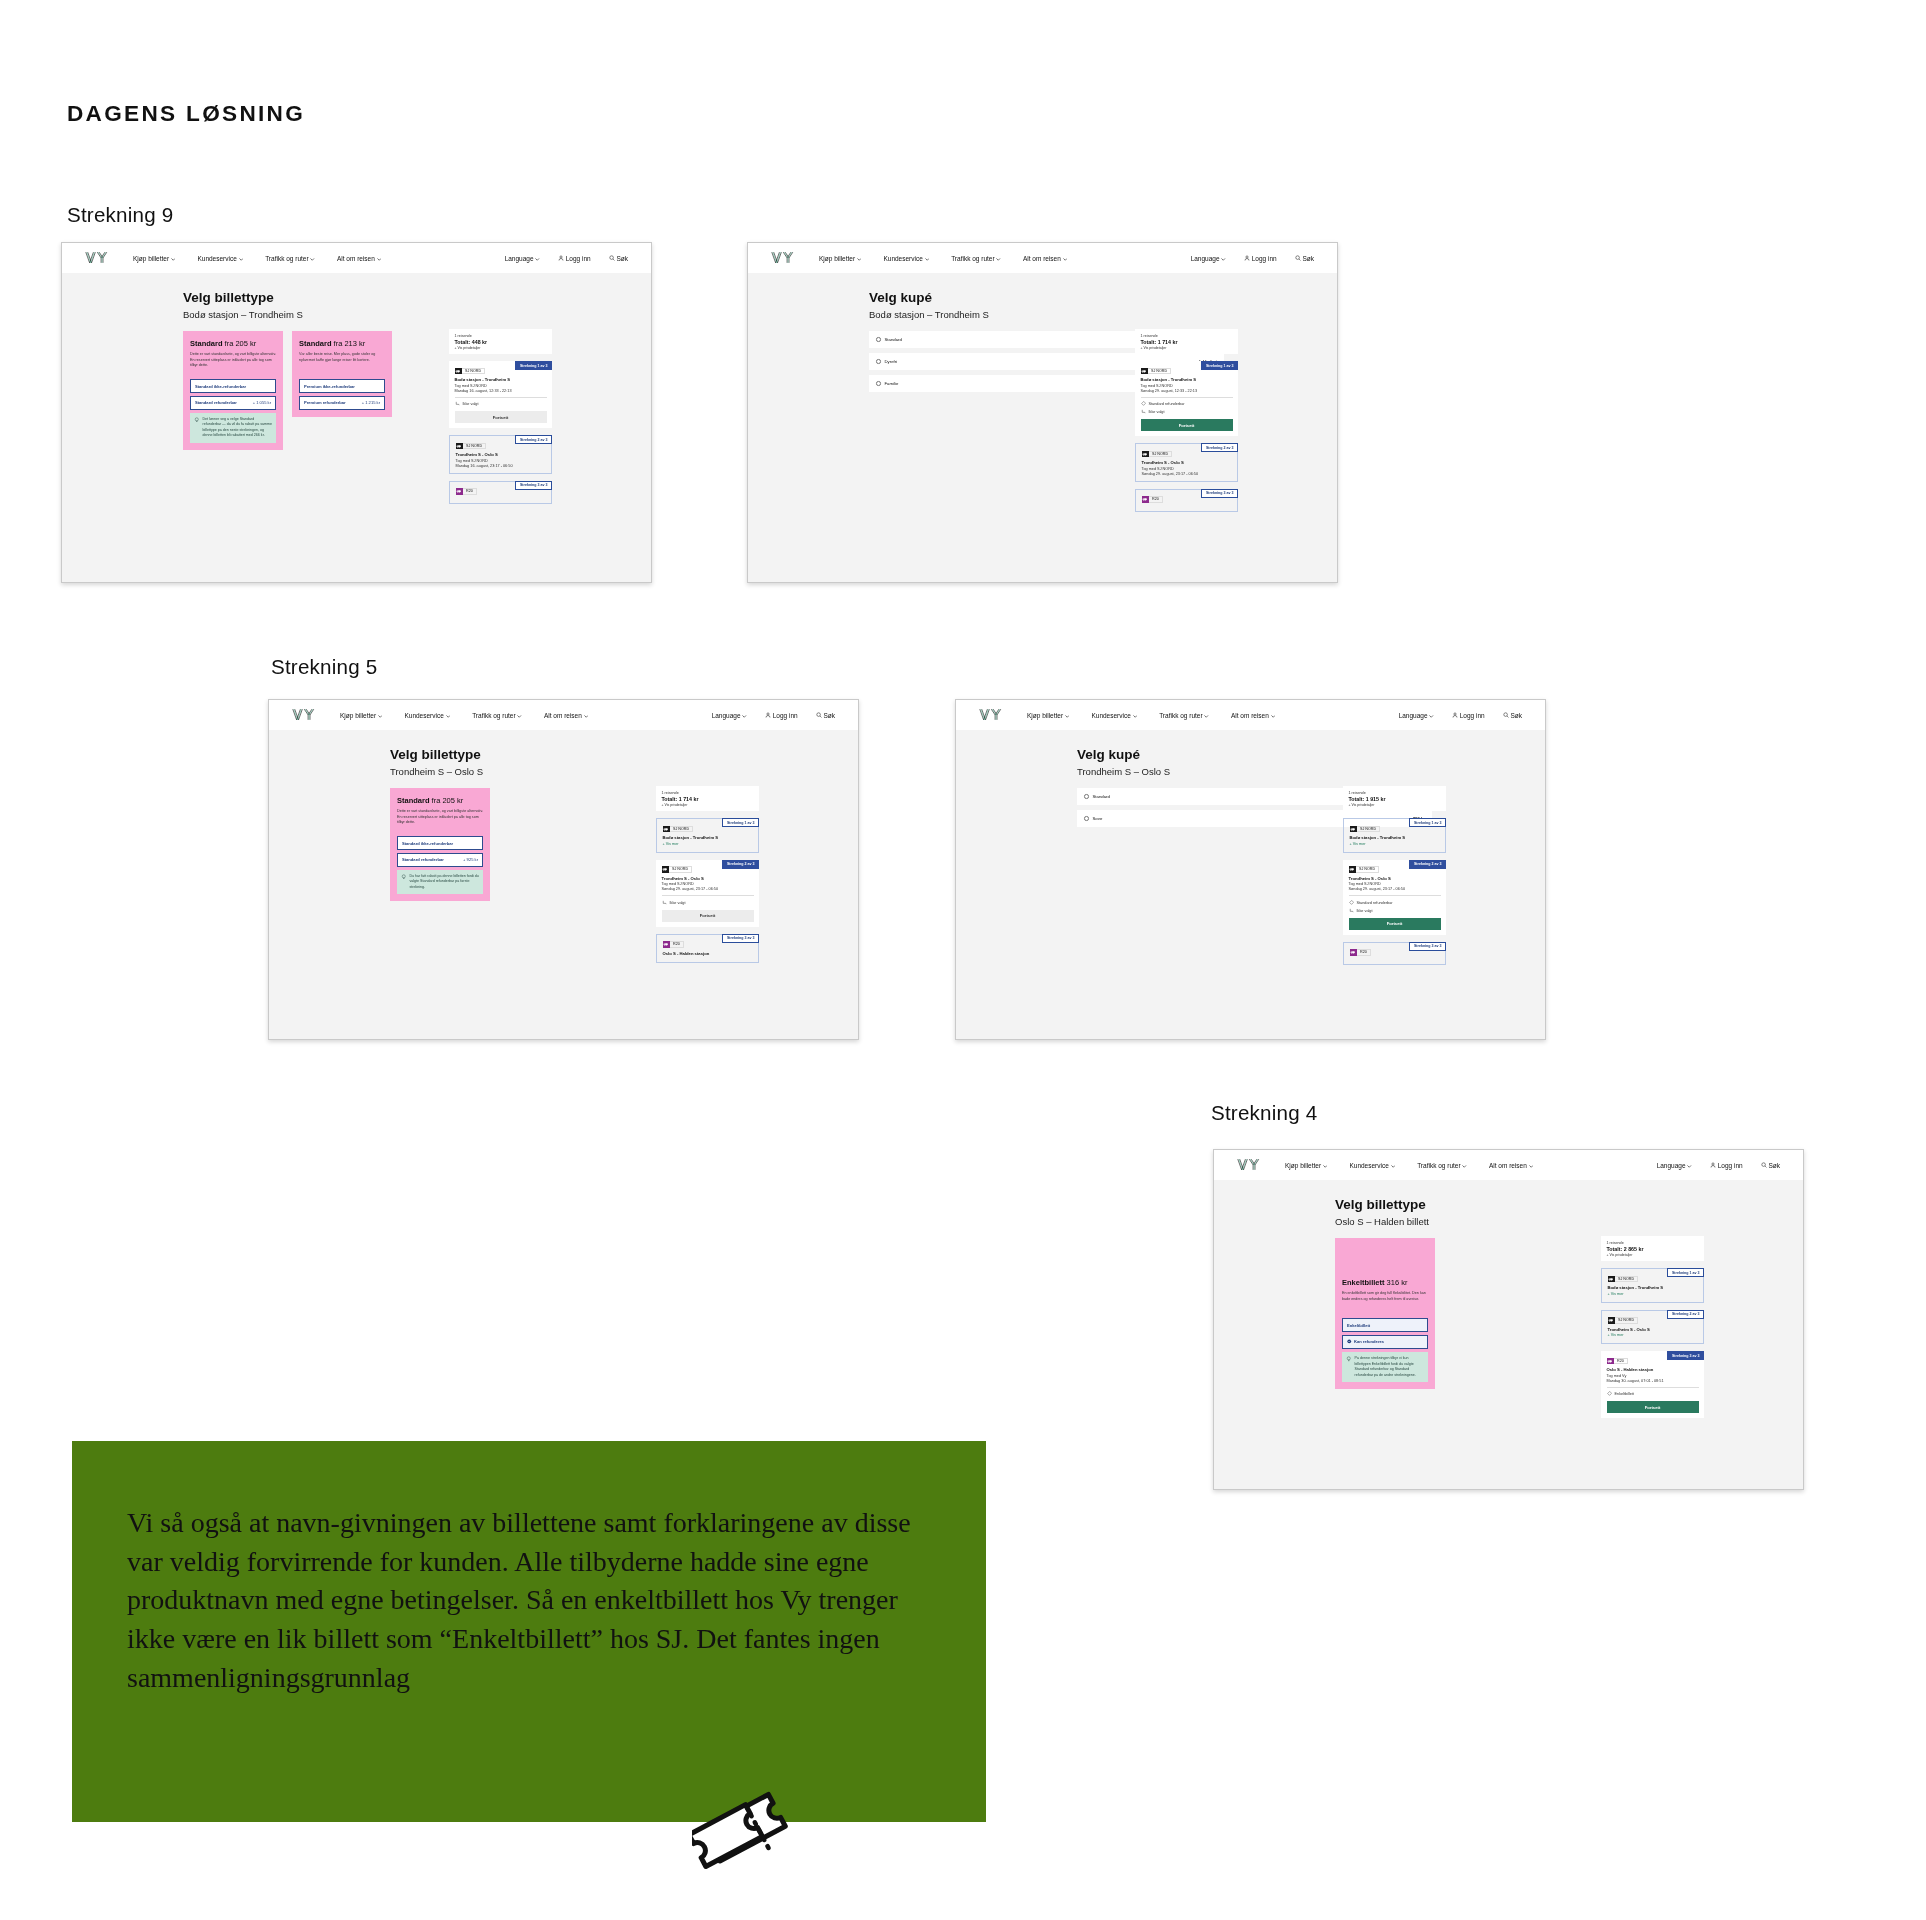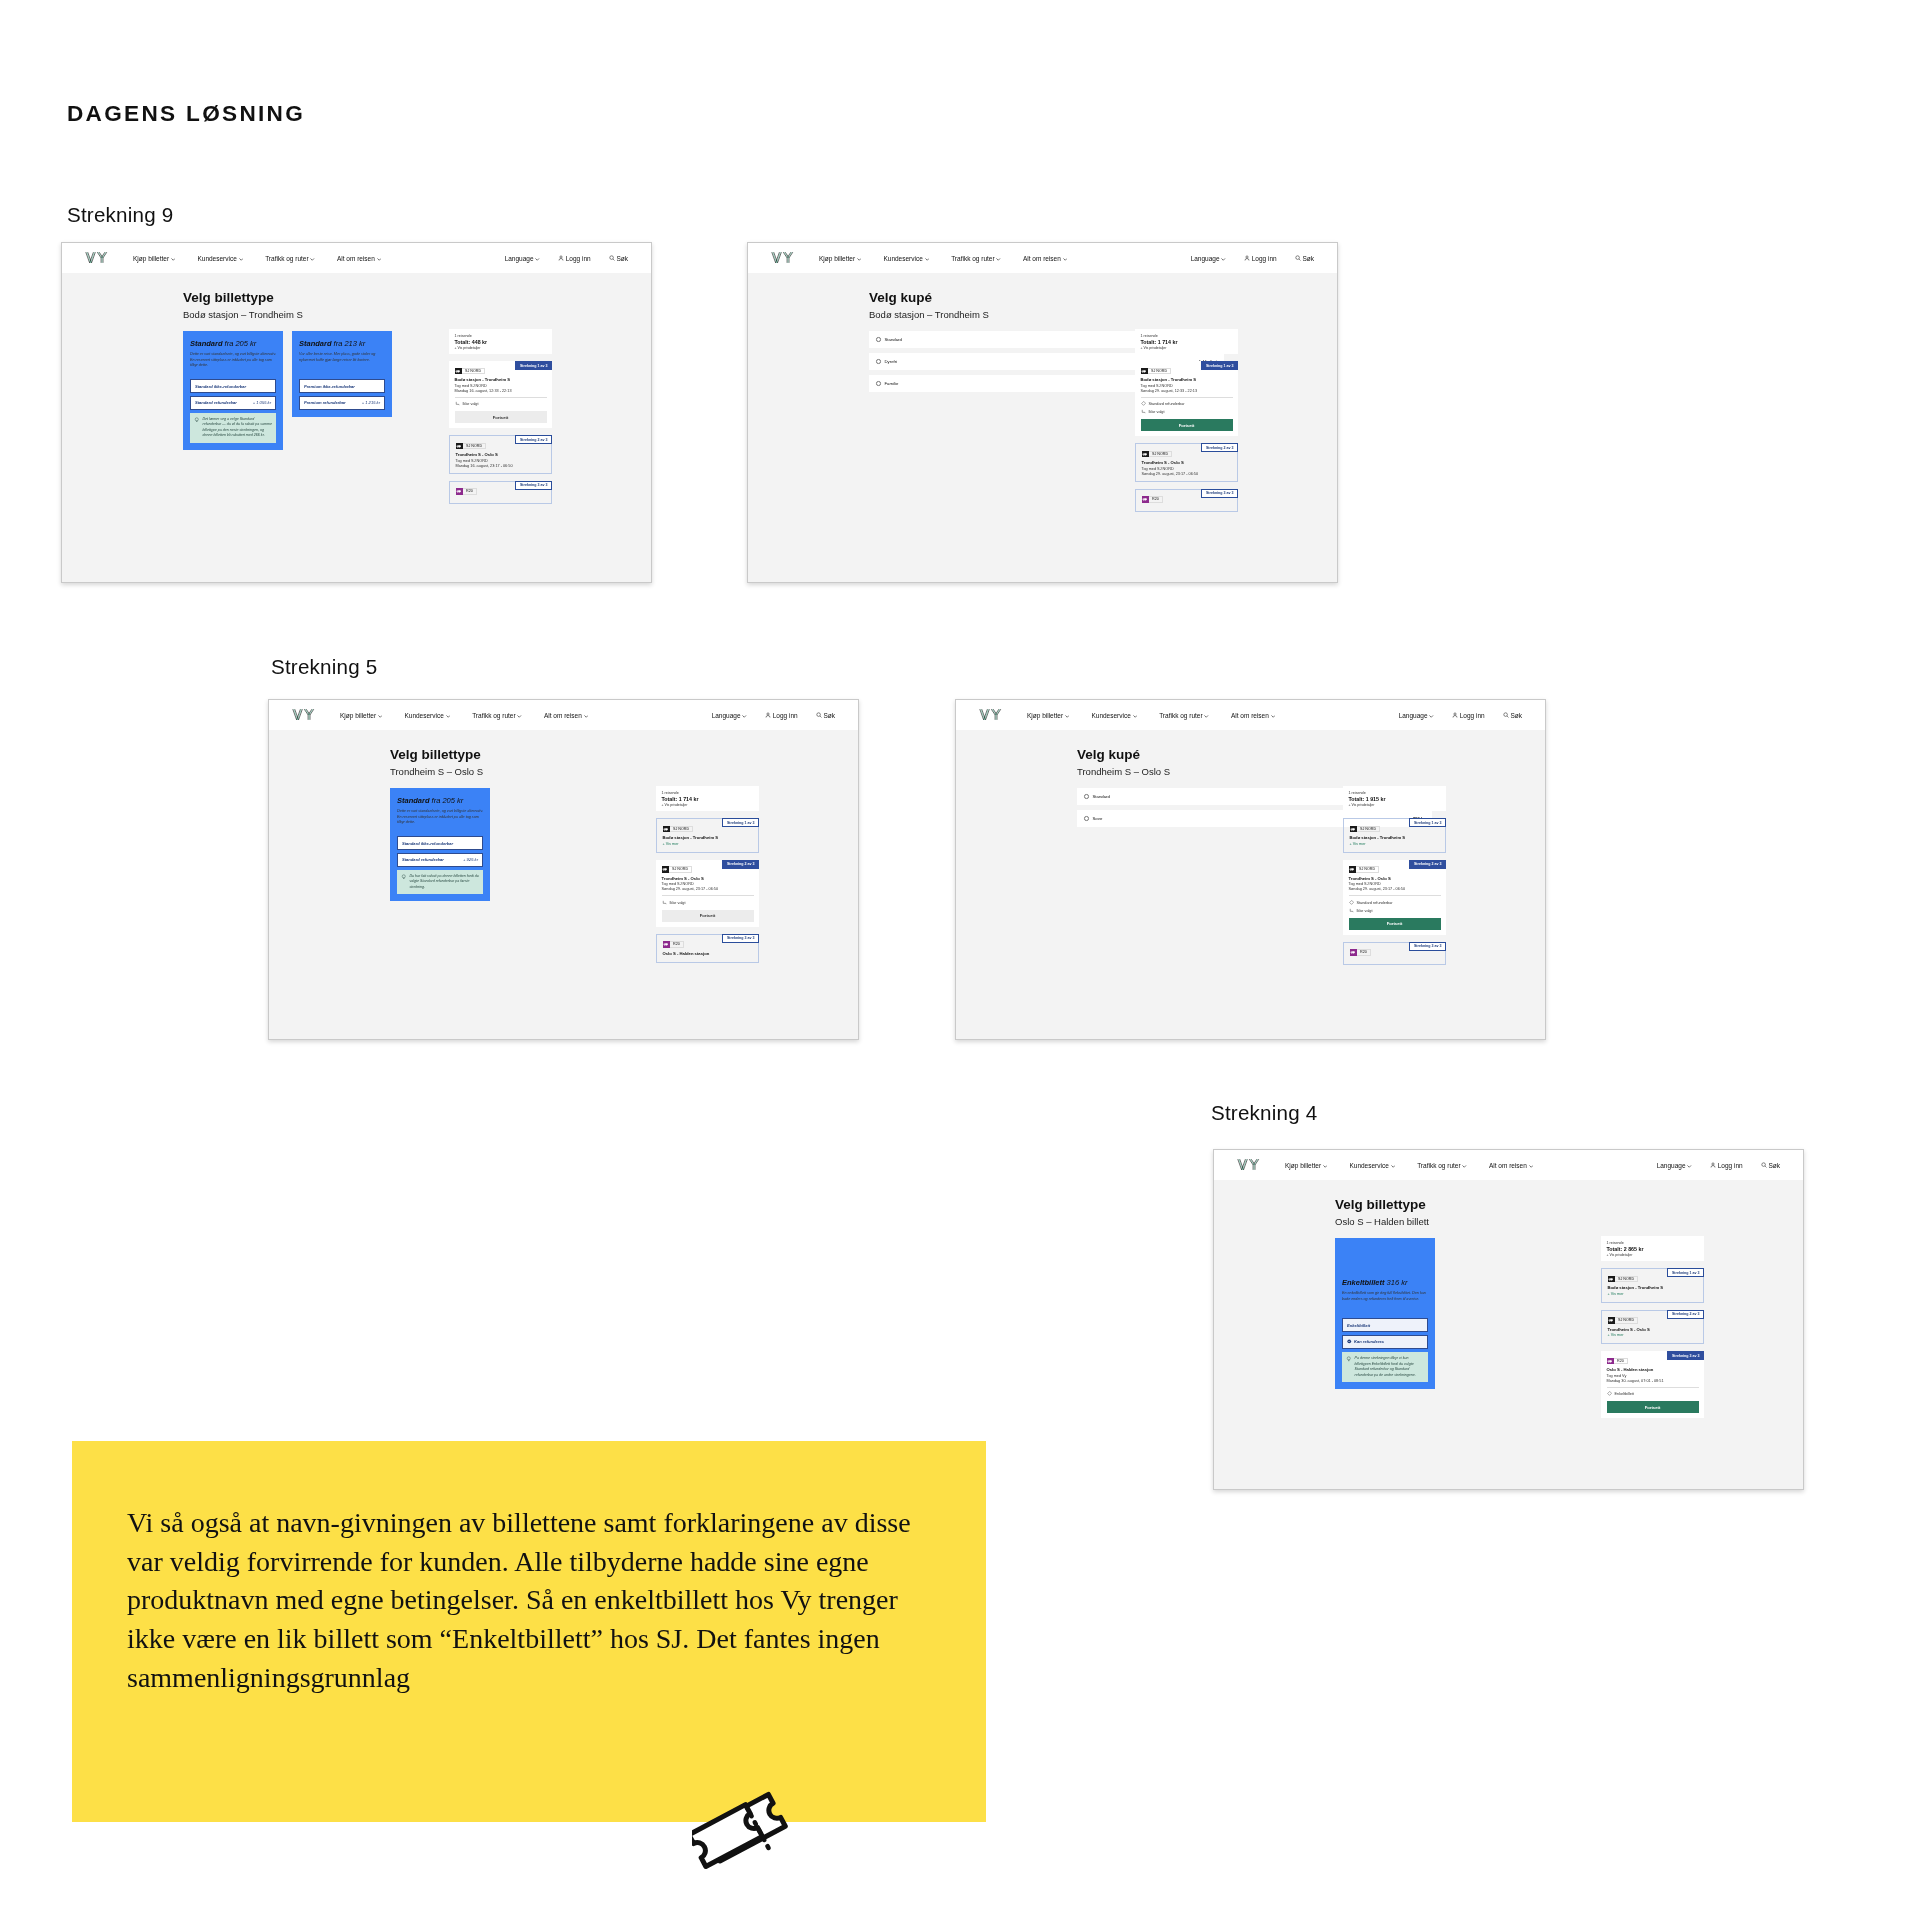--- a/index.html
+++ b/index.html
@@ -25,21 +25,21 @@
   .nav-link { color: #111; white-space: nowrap;
     display: flex; align-items: center; gap: .28em; }
   .chev { display: inline-block; }
   .nav-right { margin-left: auto; display: flex; align-items: center; }
 
   .content { position: relative; width: 100%; background: #f3f3f3; }
   .h1 { font-weight: 700; color: #111; }
   .h2 { color: #222; font-weight: 400; }
 
   
-  .card { background: #3b82f6; font-style: italic; }
+  .card { background: #f9a8d4; }
   .prod-title { color: #111; }
   .prod-title b { font-weight: 700; }
   .prod-desc { color: #333; }
   .opt { border: 0.5px solid #2e4b8f; color: #1c3a7a;
     display: flex; align-items: center; justify-content: space-between;
     background: #fff; }
   .opt.sel { background: #eef2fa; }
   .opt b { font-weight: 700; }
   .tip { background: #cde7dd; color: #2a4a43; display: flex; }
   .tip .tip-ico { flex: 0 0 auto; }
@@ -76,21 +76,21 @@
 
   
   .radio-row { background: #fff; display: flex; align-items: center;
     justify-content: space-between; }
   .radio-dot { border-radius: 50%; border: 0.5px solid #777; }
   .radio-lbl { color: #111; }
   .radio-val { color: #111; font-weight: 700; }
 
   
   .quote { position: absolute; left: 72px; top: 1441px;
-    width: 914px; height: 381px; background: #fde047; }
+    width: 914px; height: 381px; background: #4d7c0f; }
   .quote p { position: absolute; left: 55px; top: 63px; width: 798px;
     font-family: "Liberation Serif", serif; font-size: 28px; line-height: 1.38;
     color: #111; }
   .ticket { position: absolute; left: 692px; top: 1783px;
     width: 110px; height: 100px; }
 </style>
 </head>
 <body>
 
 <div class="page-title">DAGENS LØSNING</div>

